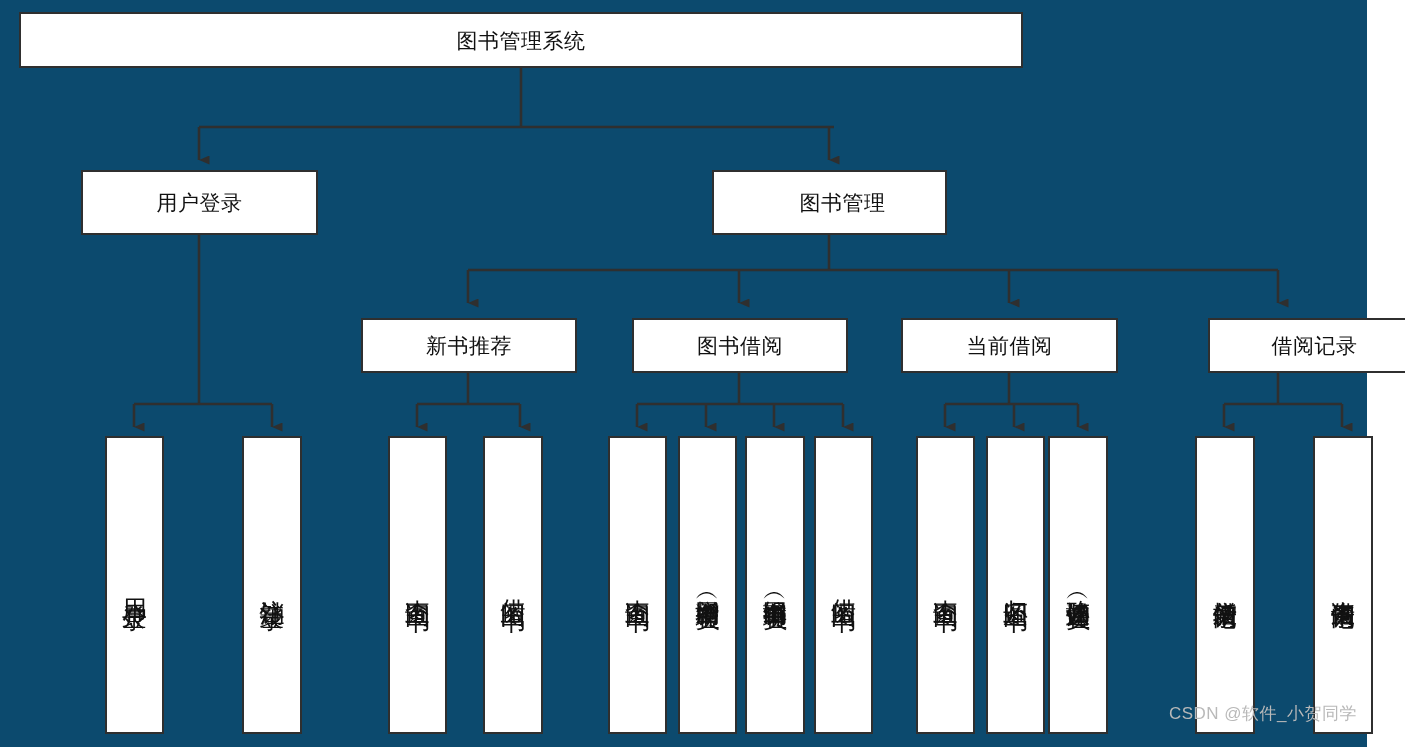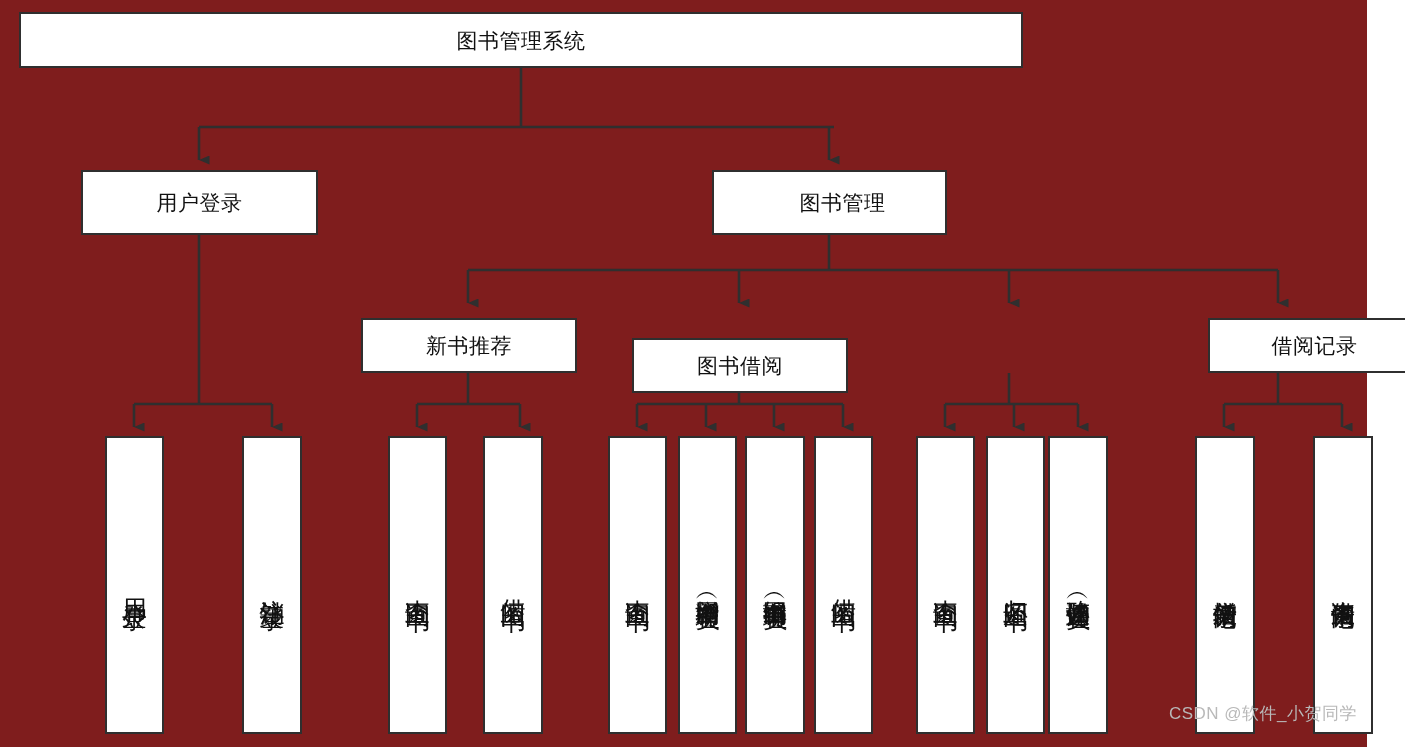--- a/index.html
+++ b/index.html
@@ -1,20 +1,20 @@
 <!DOCTYPE html>
 <html><head>
 <meta charset="utf-8">
 <style>
   html,body{margin:0;padding:0;background:#ffffff;}
   body{
     font-family:"Liberation Sans","DejaVu Sans",sans-serif;
     width:1405px;height:747px;overflow:hidden;position:relative;
   }
-  #stage{position:relative;width:1367px;height:747px;background:#7f1d1d;}
+  #stage{position:relative;width:1367px;height:747px;background:#0c4a6e;}
   svg#wires{position:absolute;left:0;top:0;width:1405px;height:747px;pointer-events:none;}
   .node{
     position:absolute;
     box-sizing:border-box;
     background:#ffffff;
     border:2.5px solid #2f2f2f;
     display:flex;
     align-items:center;
     justify-content:center;
     color:#111111;
@@ -120,22 +120,25 @@
   <div class="node horiz" style="left:81px;top:170px;width:237px;height:65px;">
     <span class="lbl">用户登录</span>
   </div>
   <div class="node horiz" style="left:712px;top:170px;width:235px;height:65px;padding-left:26px;">
     <span class="lbl">图书管理</span>
   </div>
 
   <div class="node horiz" style="left:361px;top:318px;width:216px;height:55px;">
     <span class="lbl">新书推荐</span>
   </div>
-  <div class="node horiz" style="left:632px;top:318px;width:216px;height:55px;margin-top:20px;">
+  <div class="node horiz" style="left:632px;top:318px;width:216px;height:55px;">
     <span class="lbl">图书借阅</span>
+  </div>
+  <div class="node horiz" style="left:901px;top:318px;width:217px;height:55px;">
+    <span class="lbl">当前借阅</span>
   </div>
   <div class="node horiz" style="left:1172px;top:318px;width:213px;height:55px;margin-left:36px;">
     <span class="lbl">借阅记录</span>
   </div>
 
   <div class="node vert" style="left:105px;top:436px;width:59px;height:298px;">
     <span class="lbl">用户登录</span>
   </div>
   <div class="node vert" style="left:242px;top:436px;width:60px;height:298px;">
     <span class="lbl">注销登录</span>

